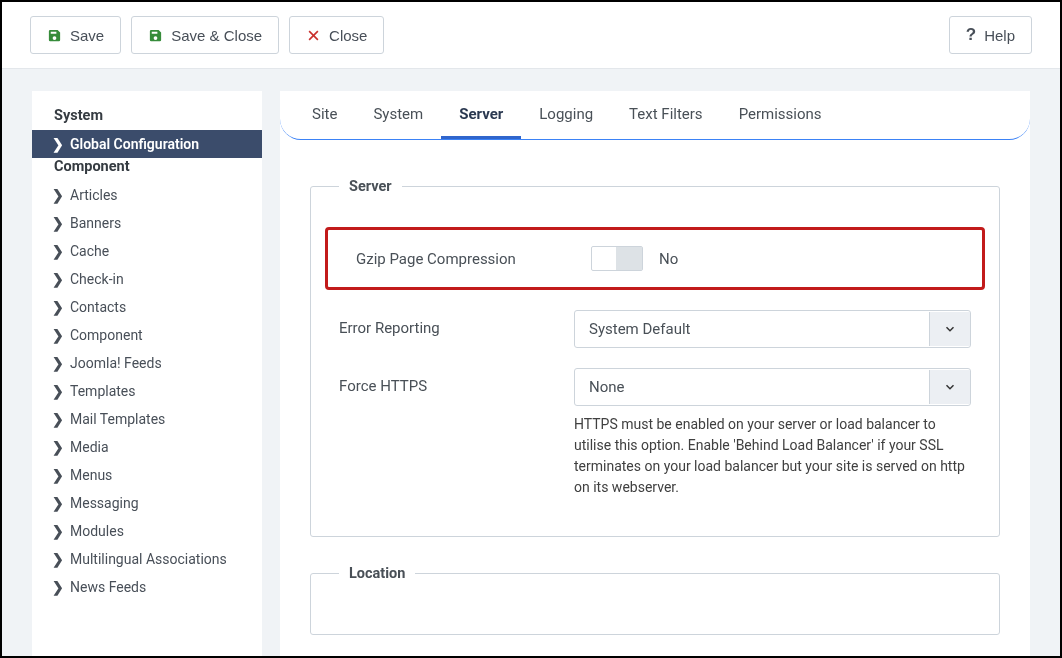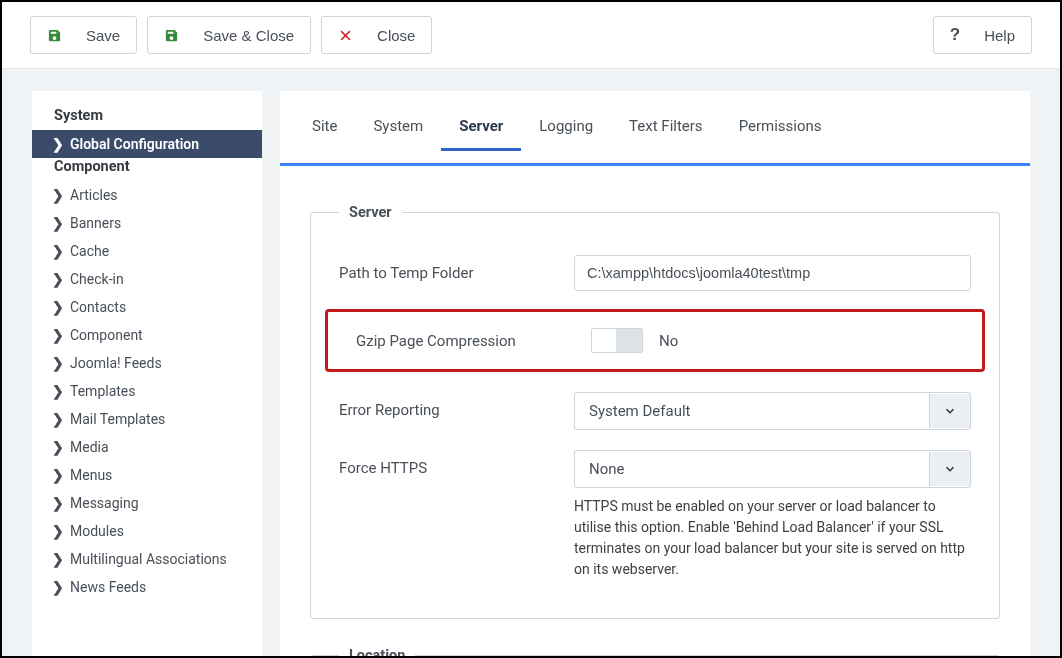--- a/index.html
+++ b/index.html
@@ -16,21 +16,21 @@
     .toolbar {
       padding: 14px 28px;
       border-bottom: 1px solid #e3e7eb;
       display: flex;
       gap: 10px;
       background: #fff;
     }
     .btn {
       display: inline-flex;
       align-items: center;
-      gap: 24px;
+      gap: 8px;
       padding: 8px 16px;
       border: 1px solid #cdd4db;
       border-radius: 3px;
       background: #fff;
       color: #484f58;
       cursor: pointer;
       font-size: 15px;
     }
     .btn svg { width: 15px; height: 15px; }
     .toolbar-spacer { flex: 1; }
@@ -73,22 +73,23 @@
     .content {
       flex: 1;
       background: #fff;
       margin: 0 30px 0 18px;
       display: flex;
       flex-direction: column;
       overflow: hidden;
     }
     .tabs {
       display: flex;
-      border-bottom: 3px solid #3b82f6;
-      padding: 12px 14px;
+      border-bottom: 1px solid #3b82f6;
+      padding: 0 14px;
+      border-radius: 21px;
     }
     .tab {
       padding: 14px 18px 13px;
       color: #495057;
       cursor: pointer;
       font-size: 15px;
     }
     .tab.active {
       color: #2a3850;
       font-weight: 700;
@@ -306,26 +307,20 @@
         <div class="tab active">Server</div>
         <div class="tab">Logging</div>
         <div class="tab">Text Filters</div>
         <div class="tab">Permissions</div>
       </div>
 
     <div class="tab-content">
       <fieldset class="panel">
         <legend>Server</legend>
 
-        <div class="form-row">
-          <div class="form-label-col">Path to Temp Folder</div>
-          <div class="form-input-col">
-            <input type="text" class="text-input" value="C:\xampp\htdocs\joomla40test\tmp" style="">
-          </div>
-        </div>
 
         <div class="highlight-box">
           <div class="form-label-col">Gzip Page Compression</div>
           <div class="form-input-col">
             <div class="switch">
               <div class="switch-track">
                 <div class="switch-knob"></div>
               </div>
               <span class="switch-label">No</span>
             </div>

